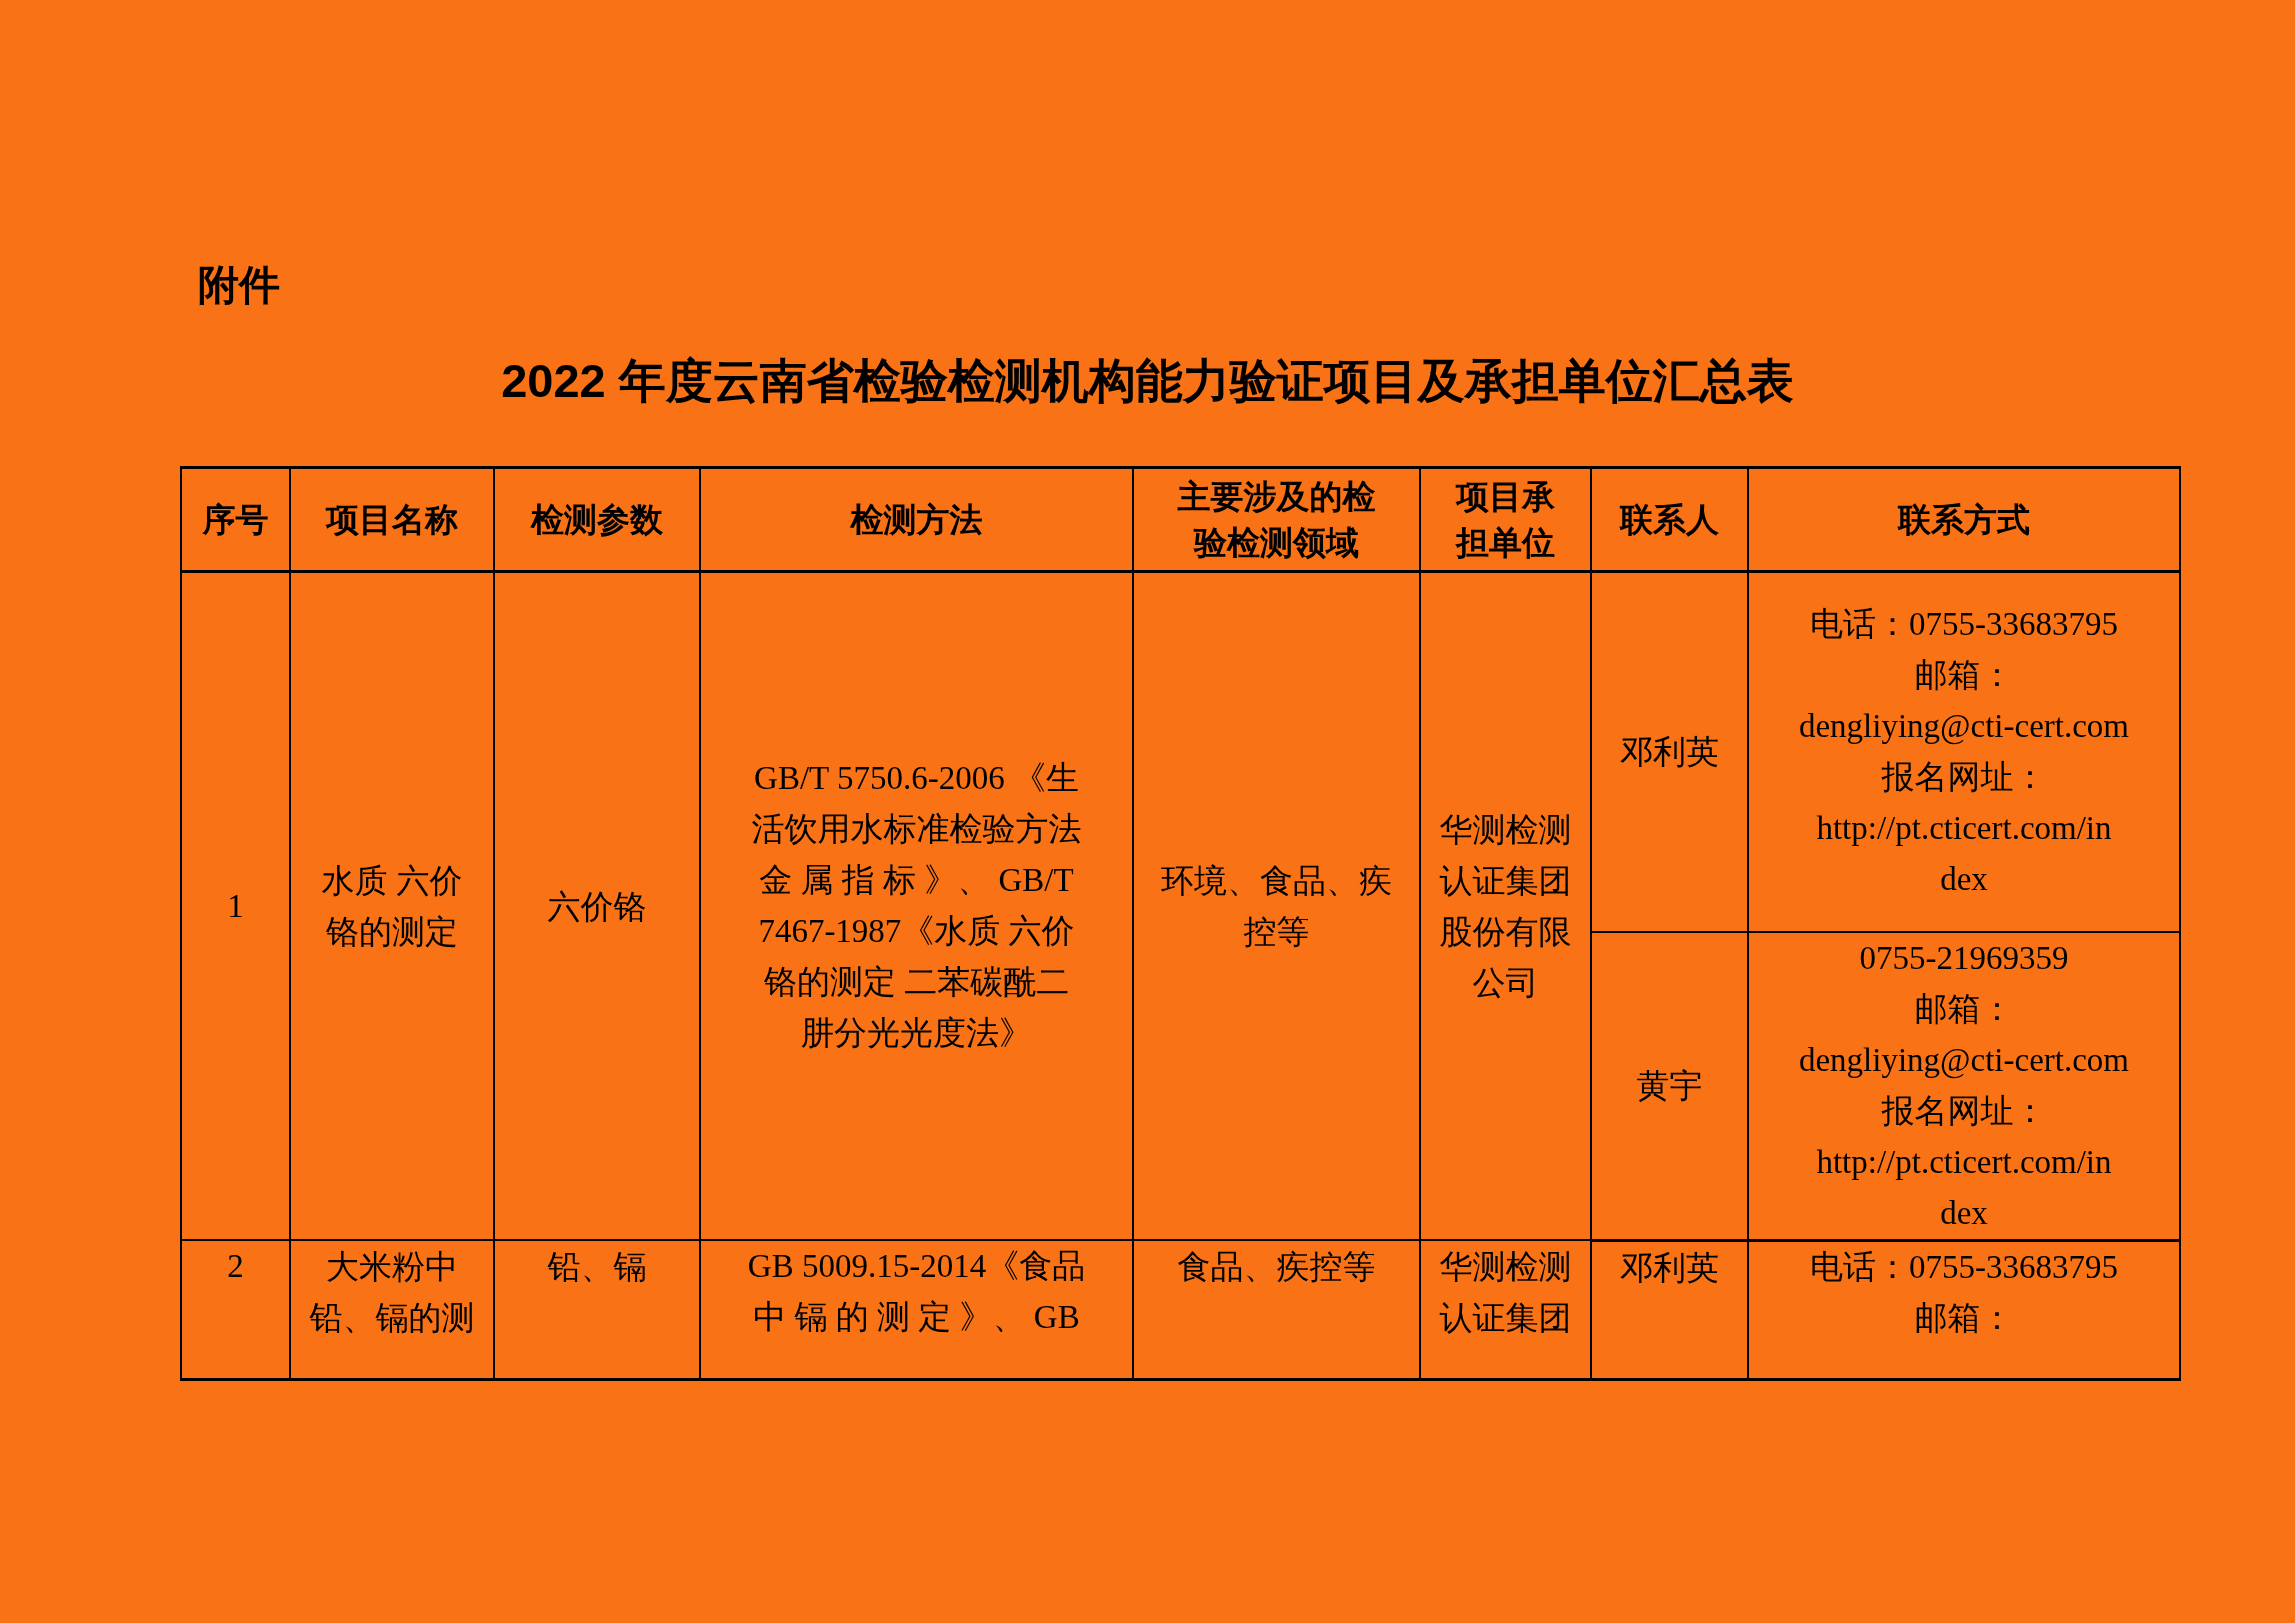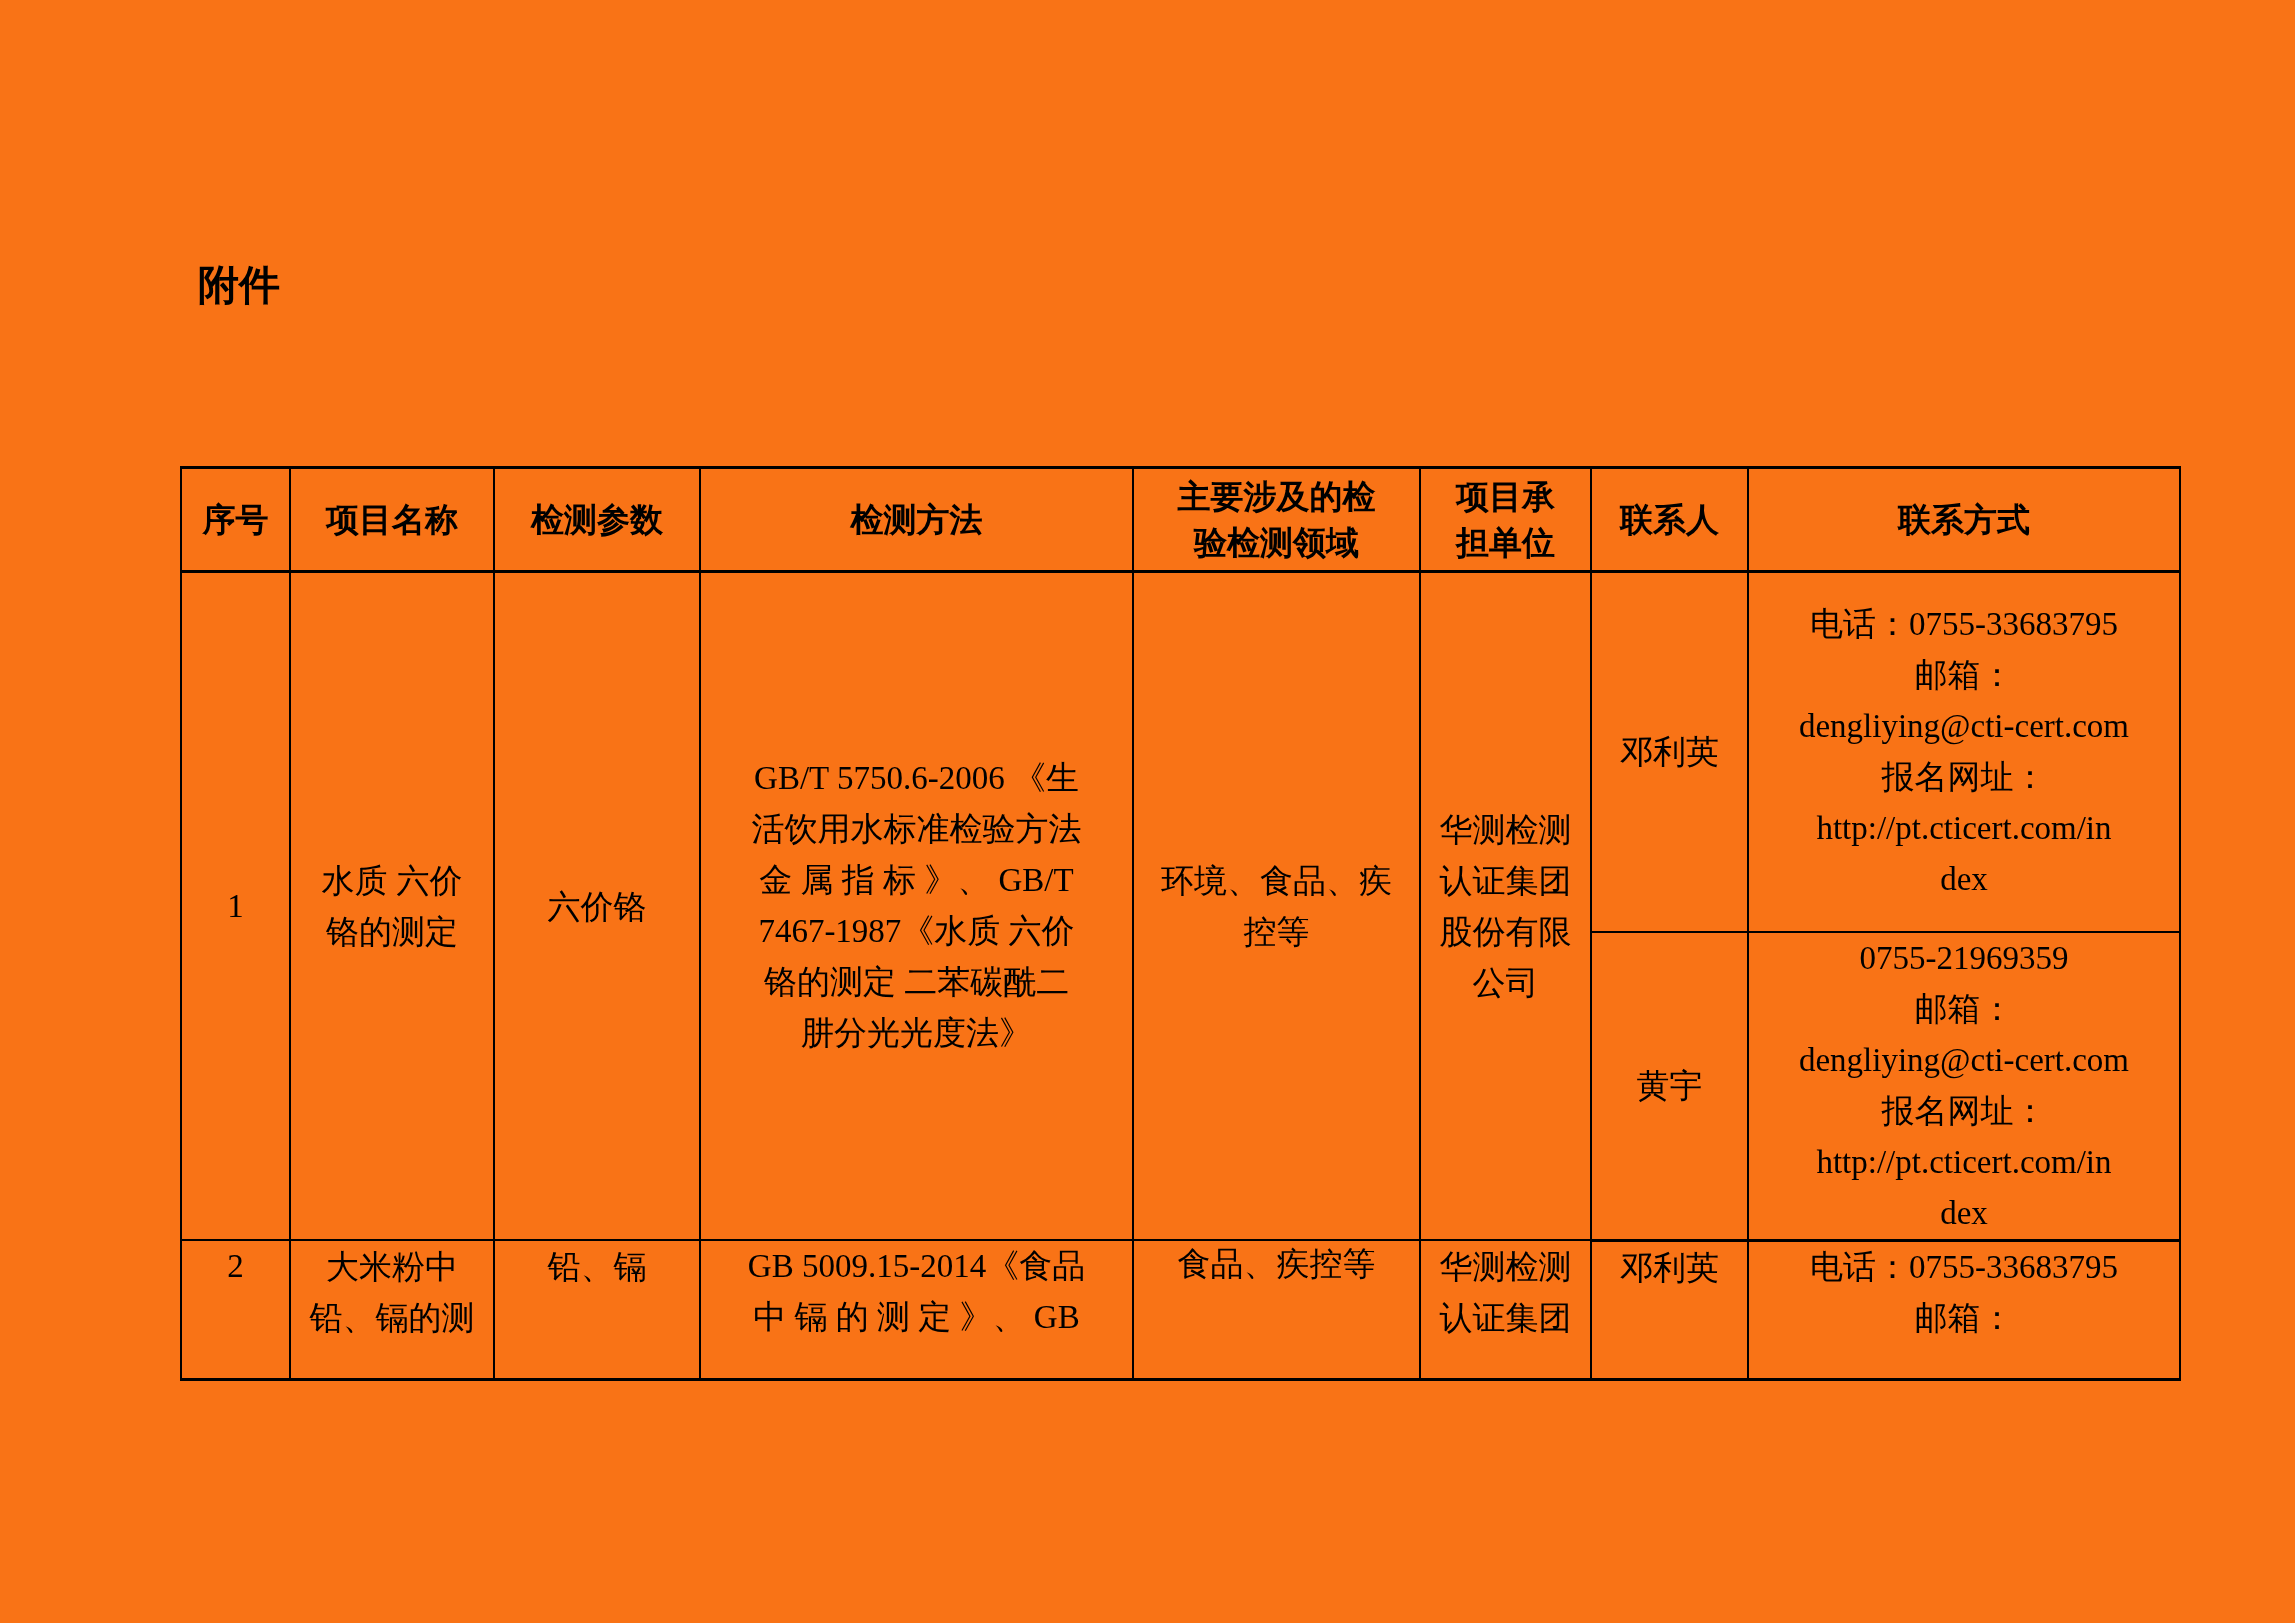--- a/index.html
+++ b/index.html
@@ -50,29 +50,30 @@
   .org-cell{line-height:60px;}
   tr.r1{height:360px;}
   tr.r2{height:301px;}
   tr.r2 td{border-bottom:3.3px solid #000;}
   td.bb5{border-bottom:3.3px solid #000;}
   tr.row2{height:139px;}
   tr.row2 td{vertical-align:top;border-bottom:3.9px solid #000;}
   .pt15{padding-top:9.8px;}
   .pt12{padding-top:7.9px;}
   .pt45{padding-top:29.5px;}
-  .pt55{padding-top:36px;font-family:Liberation Mono, monospace;}
+  .pt55{padding-top:36px;}
 </style>
 </head>
 <body>
 
 <div class="page">
 
   <div class="attachment">附件</div>
 
+  <div class="doc-title">2022 年度云南省检验检测机构能力验证项目及承担单位汇总表</div>
 
   <table class="main">
     <colgroup>
       <col style="width:109px">
         <col style="width:204px">
         <col style="width:206px">
         <col style="width:433px">
       <col style="width:287px">
         <col style="width:171px">
         <col style="width:157px">

